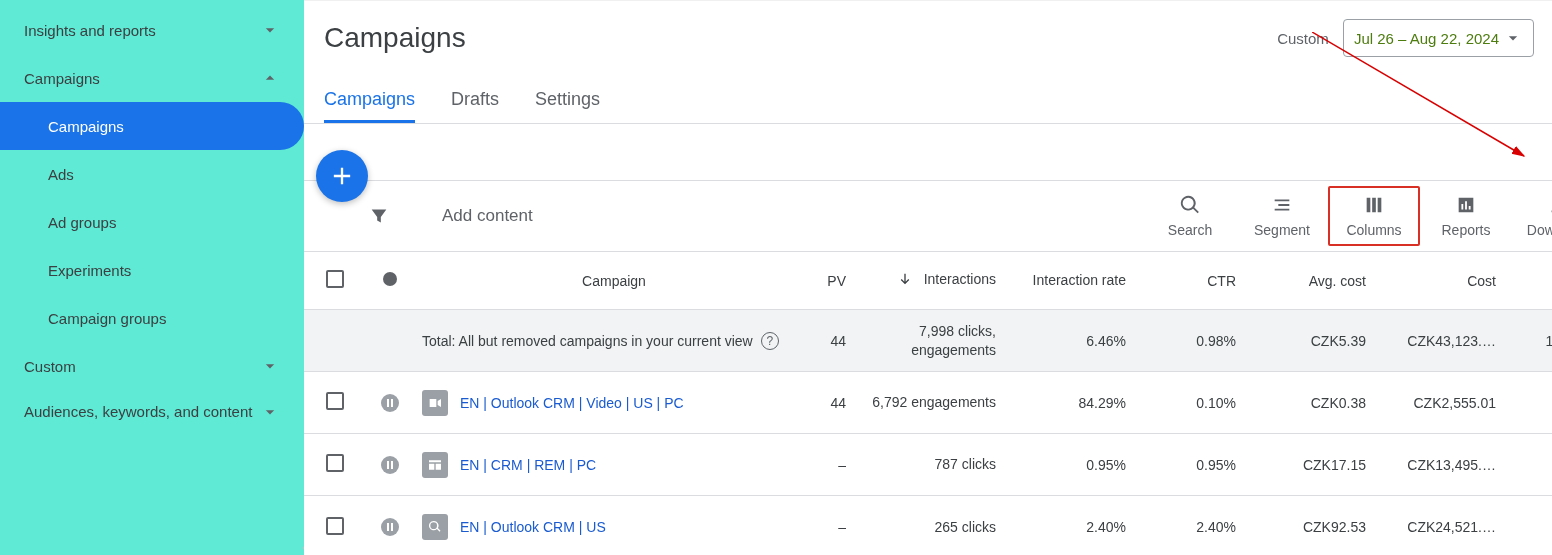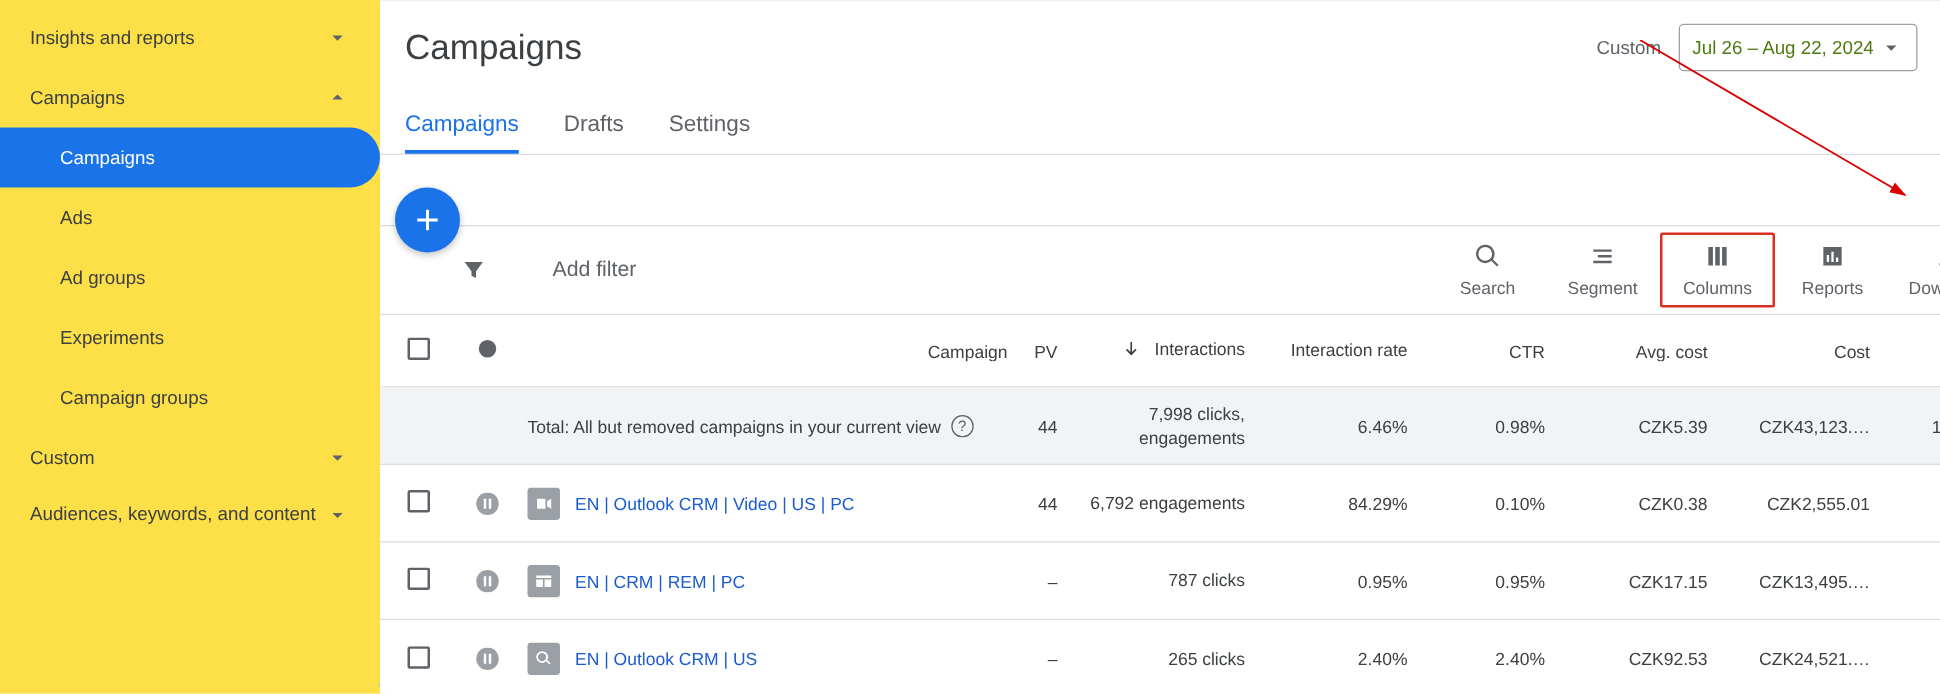--- a/index.html
+++ b/index.html
@@ -1,20 +1,20 @@
 <!DOCTYPE html>
 <html><head>
 <meta charset="utf-8">
 <style>
   * { box-sizing: border-box; }
   html, body { margin: 0; padding: 0; font-family: Arial, "Google Sans", Roboto, sans-serif; background: #fff; color: #3c4043; }
   .app { display: flex; width: 1552px; height: 555px; overflow: hidden; }
 
   
-  .sidebar { width: 304px; background: #fde047; padding-top: 6px; font-size: 15px; color: #3c4043; flex-shrink: 0; }
+  .sidebar { width: 304px; background: #5eead4; padding-top: 6px; font-size: 15px; color: #3c4043; flex-shrink: 0; }
   .side-item { display: flex; align-items: center; justify-content: space-between; padding: 0 24px; height: 48px; cursor: pointer; }
   .chevron { width: 20px; height: 20px; fill: #5f6368; }
   .sub-list { }
   .sub-item { height: 48px; display: flex; align-items: center; padding-left: 48px; cursor: pointer; }
   .sub-item.active { background: #1a73e8; color: #fff; font-weight: 500; border-top-right-radius: 28px; border-bottom-right-radius: 28px; margin-right: 0; }
   .resize-slit { position: absolute; left: 306px; top: 0; width: 2px; height: 555px; background: #dadce0; opacity: .6; }
   .resize-dot { position: absolute; left: 300px; bottom: 0; width: 20px; height: 14px; display: flex; align-items: center; justify-content: center; }
   .resize-dot span { width: 14px; height: 4px; background: #bdc1c6; border-radius: 2px; }
 
   
@@ -43,21 +43,21 @@
   .tool-btns { display:flex; }
   .tool-btn { width: 92px; display:flex; flex-direction:column; align-items:center; gap:6px; color:#5f6368; font-size:14px; cursor:pointer; padding: 8px 0; }
   .tool-btn svg { width:22px; height:22px; fill:#5f6368; }
   .tool-btn.highlight { border: 2px solid #d93025; border-radius: 2px; padding: 6px 0; }
 
   
   .tbl { display: block; }
   .thead, .trow { display: grid; grid-template-columns: 62px 48px 400px 40px 150px 130px 110px 130px 130px 100px; align-items:center; border-bottom: 1px solid #dadce0; }
   .thead { height: 58px; font-size: 14px; font-weight: 500; color: #3c4043; }
   .thead .th, .trow .td { padding: 0 8px; text-align: right; overflow: hidden; white-space: nowrap; text-overflow: ellipsis; }
-  .thead .th.left, .trow .td.left { text-align: right; }
+  .thead .th.left, .trow .td.left { text-align: center; }
   .thead .th.center, .trow .td.center { text-align: center; }
   .thead .th.wrap { white-space: normal; line-height: 1.2; }
   .sort-ind { display:inline-flex; align-items:center; gap:11px; }
   .sort-ind svg { width:16px; height:16px; fill:#3c4043; }
 
   .checkbox { width:18px; height:18px; border: 2px solid #5f6368; border-radius:2px; display:inline-block; }
   .status-dot { width:14px; height:14px; border-radius:50%; background:#5f6368; display:inline-block; }
 
   .trow { min-height: 62px; font-size: 14px; color:#3c4043; }
   .trow.total { background: #f1f3f4; }
@@ -165,21 +165,21 @@
             <path d="M11 5h2v6h6v2h-6v6h-2v-6H5v-2h6z"></path>
           </svg>
       </div>
 
       <div class="toolbar">
         <div class="filter-icon-cell">
           <svg viewBox="0 0 24 24">
               <path d="M4 5h16l-6 8v6l-4-2v-4z"></path>
             </svg>
         </div>
-        <div class="add-filter">Add filter</div>
+        <div class="add-filter">Add content</div>
         <div class="tool-btns">
           <div class="tool-btn">
             <svg viewBox="0 0 24 24">
                 <path d="M10 2a8 8 0 105.3 14l5 5 1.4-1.4-5-5A8 8 0 0010 2zm0 2a6 6 0 110 12 6 6 0 010-12z"></path>
               </svg>
             <span>Search</span>
           </div>
           <div class="tool-btn">
             <svg viewBox="0 0 24 24">
                 <path d="M4 6h16v2H4zm4 5h12v2H8zm-4 5h16v2H4z"></path>

